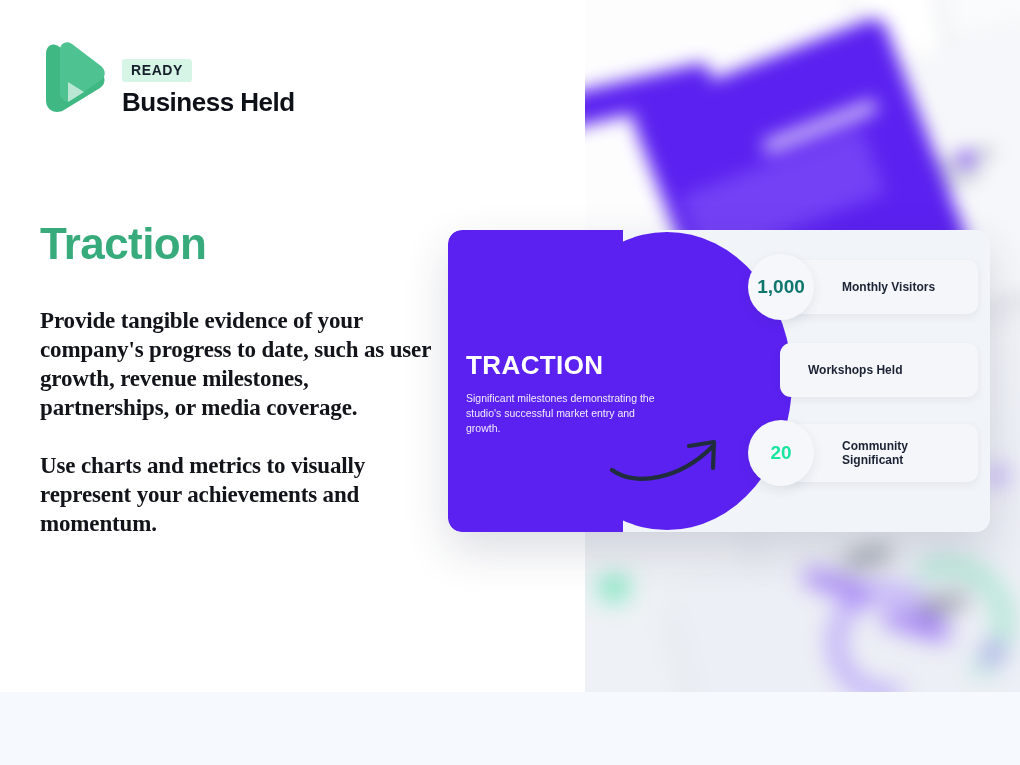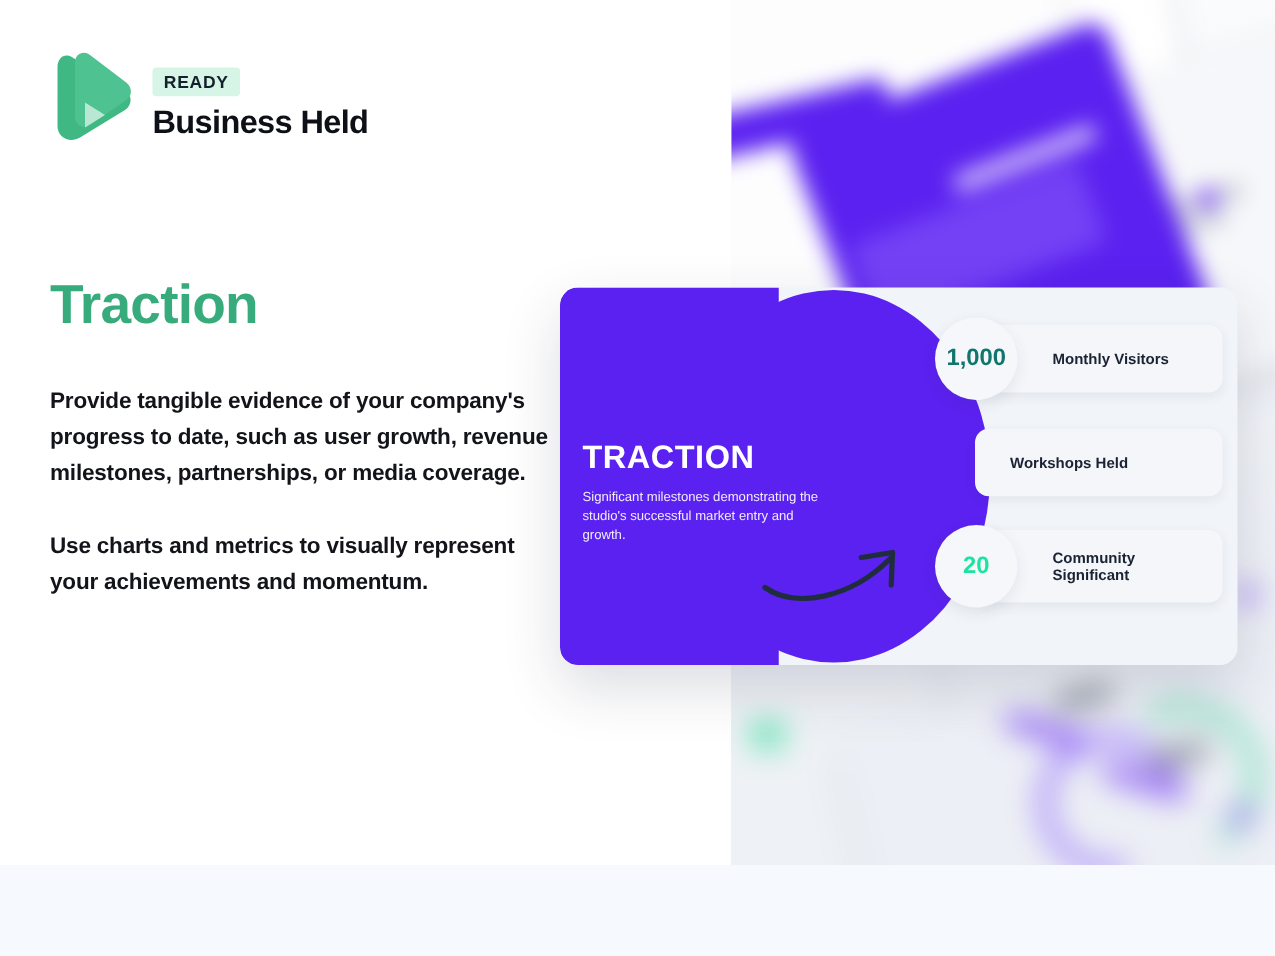--- a/index.html
+++ b/index.html
@@ -76,43 +76,44 @@
   .s-gdot { left:400px; top:645px; width:16px; height:16px; background:#8b5cf6; }
   .s-gdot2 { left:405px; top:468px; width:16px; height:16px; background:#8b5cf6; }
 
   
   .left-panel {
     position:absolute; left:0; top:0; width:585px; height:692px;
     background:#ffffff; z-index:3;
   }
 
   
-  .logo-row { position:absolute; left:40px; top:38px; display:flex; align-items:center; }
+  .logo-row { position:absolute; left:40px; top:38px; display:flex; align-items:flex-end; }
   .logo-mark { position:relative; width:66px; height:80px; flex:0 0 auto; }
   .brand-text { margin-left:16px; padding-top:10px; }
   .badge-ready {
     display:inline-block;
     background:#d6f5e6; color:#16202c;
     font-size:14px; font-weight:700; letter-spacing:.6px;
     padding:3px 9px 4px; border-radius:3px;
   }
   .brand-name {
     margin-top:5px;
     font-size:26px; font-weight:700; color:#0d1117; letter-spacing:-0.5px;
   }
 
   
   .headline {
     position:absolute; left:40px; top:219px;
     font-size:44px; font-weight:700; color:#38ab7d; letter-spacing:-0.6px;
   }
   .body-copy { position:absolute; left:40px; top:306px; width:400px; }
   .body-copy p {
-    font-size:18px; line-height:29px; color:#121419; font-weight:700;
+    font-size:23px; line-height:29px; color:#121419; font-weight:700;
     letter-spacing:-0.15px;
+    font-family:Liberation Serif, serif;
   }
   .body-copy p + p { margin-top:29px; }
 
   
   .slide-card {
     position:absolute; left:448px; top:230px; width:542px; height:302px;
     background:#f1f4f8; border-radius:14px; z-index:5;
     box-shadow:0 18px 46px rgba(35,45,75,.16);
     overflow:hidden;
   }

